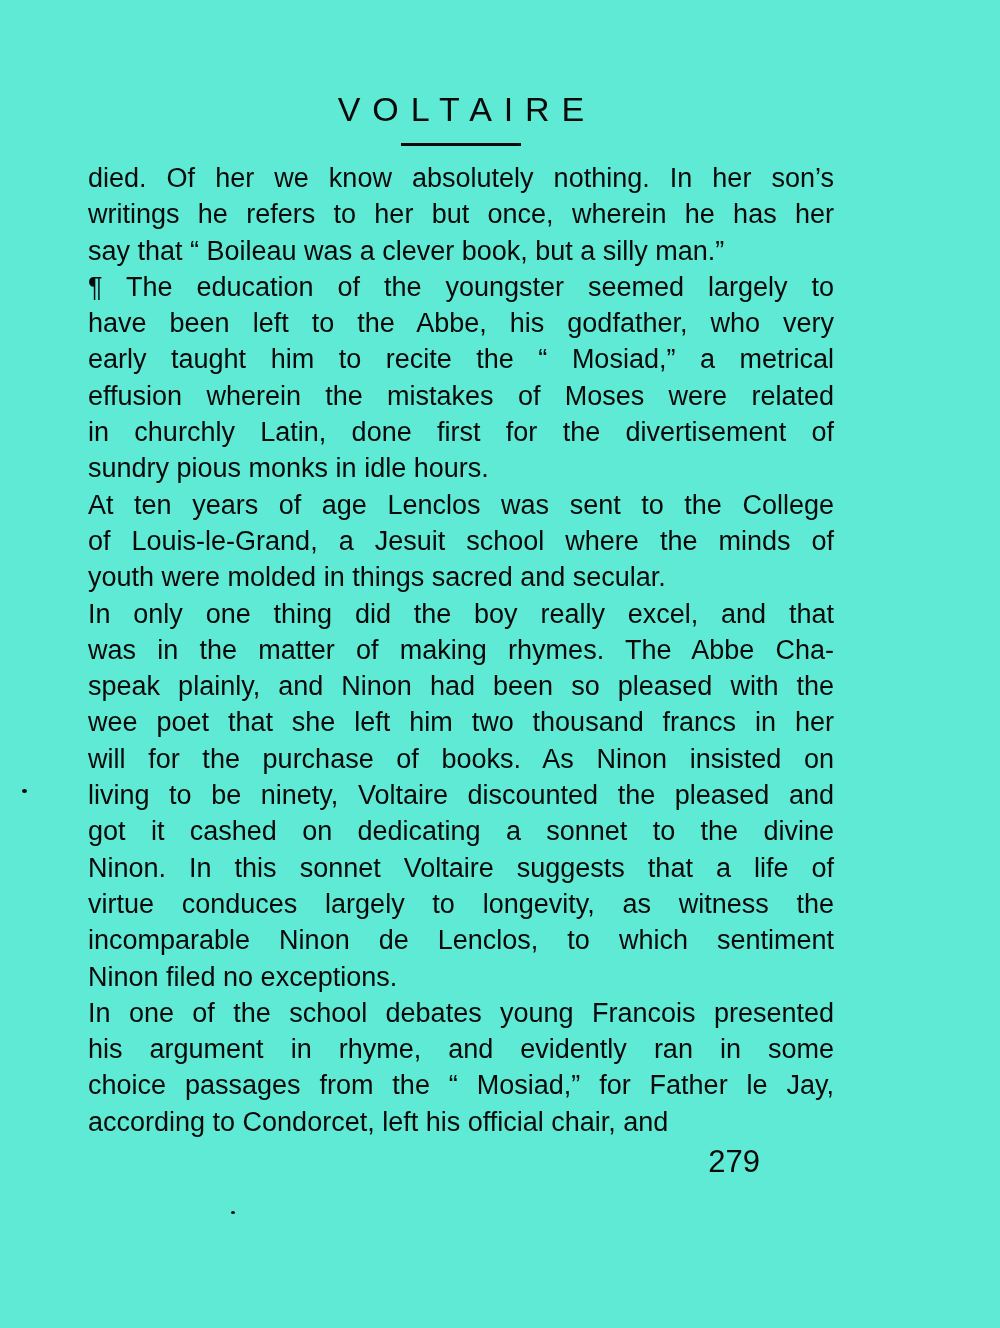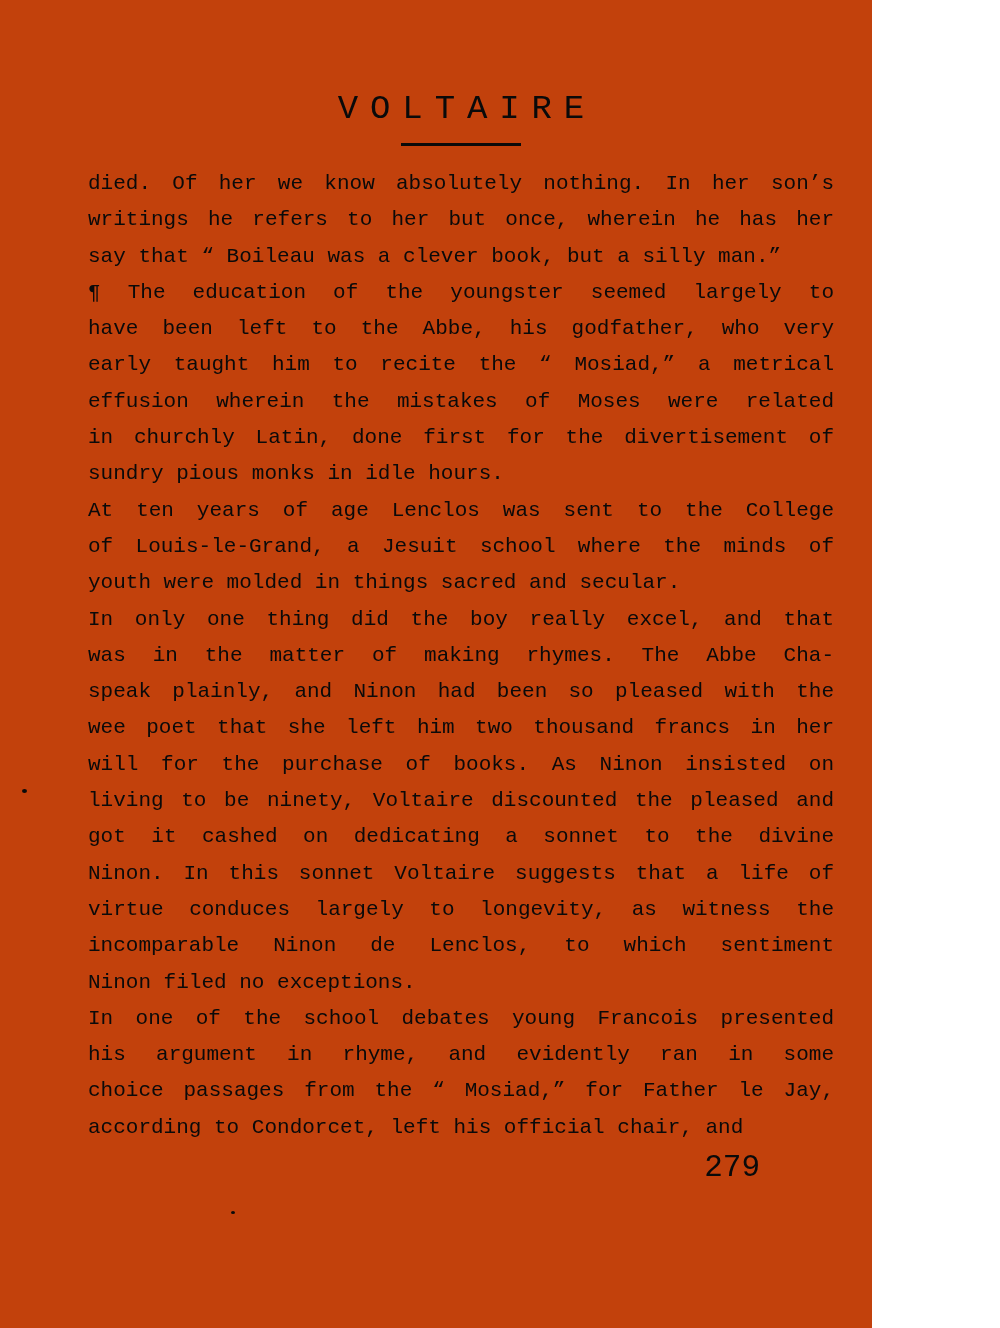--- a/index.html
+++ b/index.html
@@ -2,25 +2,25 @@
 <html><head>
 <meta charset="utf-8">
 <style>
   html, body {
     margin: 0;
     padding: 0;
     background: #ffffff;
   }
   .sheet {
     position: relative;
-    width: 872px;
+    width: 1000px;
     height: 1328px;
-    background: #c2410c;
+    background: #5eead4;
     overflow: hidden;
-    font-family: Liberation Mono, monospace;
+    font-family: Liberation Sans, sans-serif;
     color: #0a0a0a;
   }
   .column {
     position: absolute;
     left: 88px;
     top: 0;
     width: 746px;
   }
   h1.title {
     margin: 0;
@@ -33,22 +33,22 @@
     text-indent: 0.35em;
     white-space: nowrap;
   }
   .rule {
     width: 120px;
     height: 3px;
     background: #0a0a0a;
     margin: 13px auto 0 auto;
   }
   .text-block {
-    margin-top: 20px;
-    font-size: 21px;
+    margin-top: 14px;
+    font-size: 27px;
     line-height: 36.3px;
   }
   .line {
     text-align: justify;
     text-align-last: justify;
     white-space: normal;
   }
   .line.last {
     text-align-last: left;
   }

